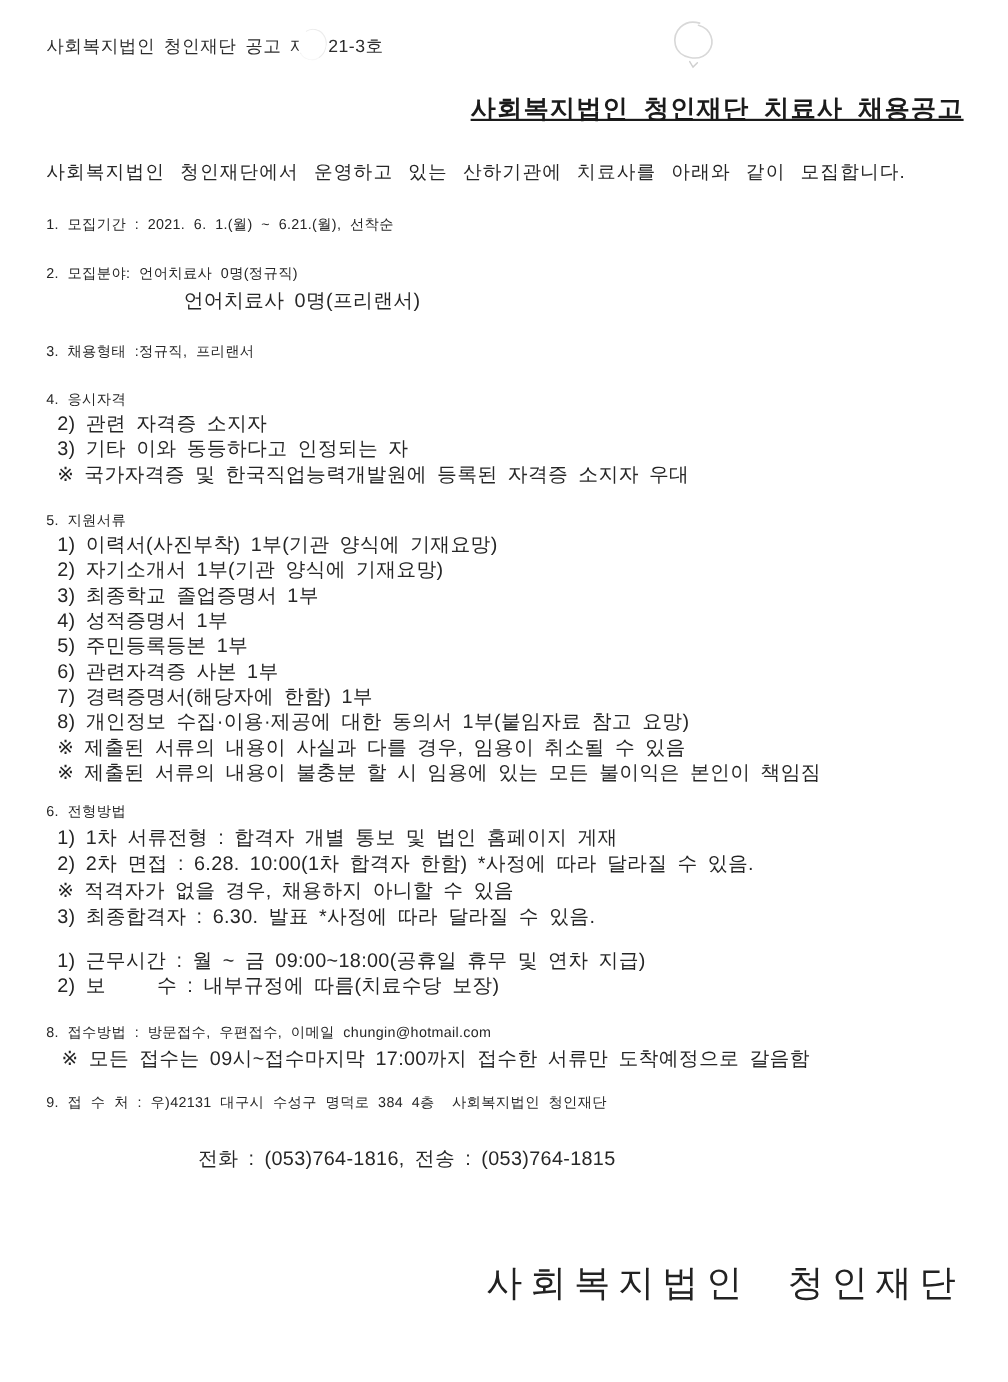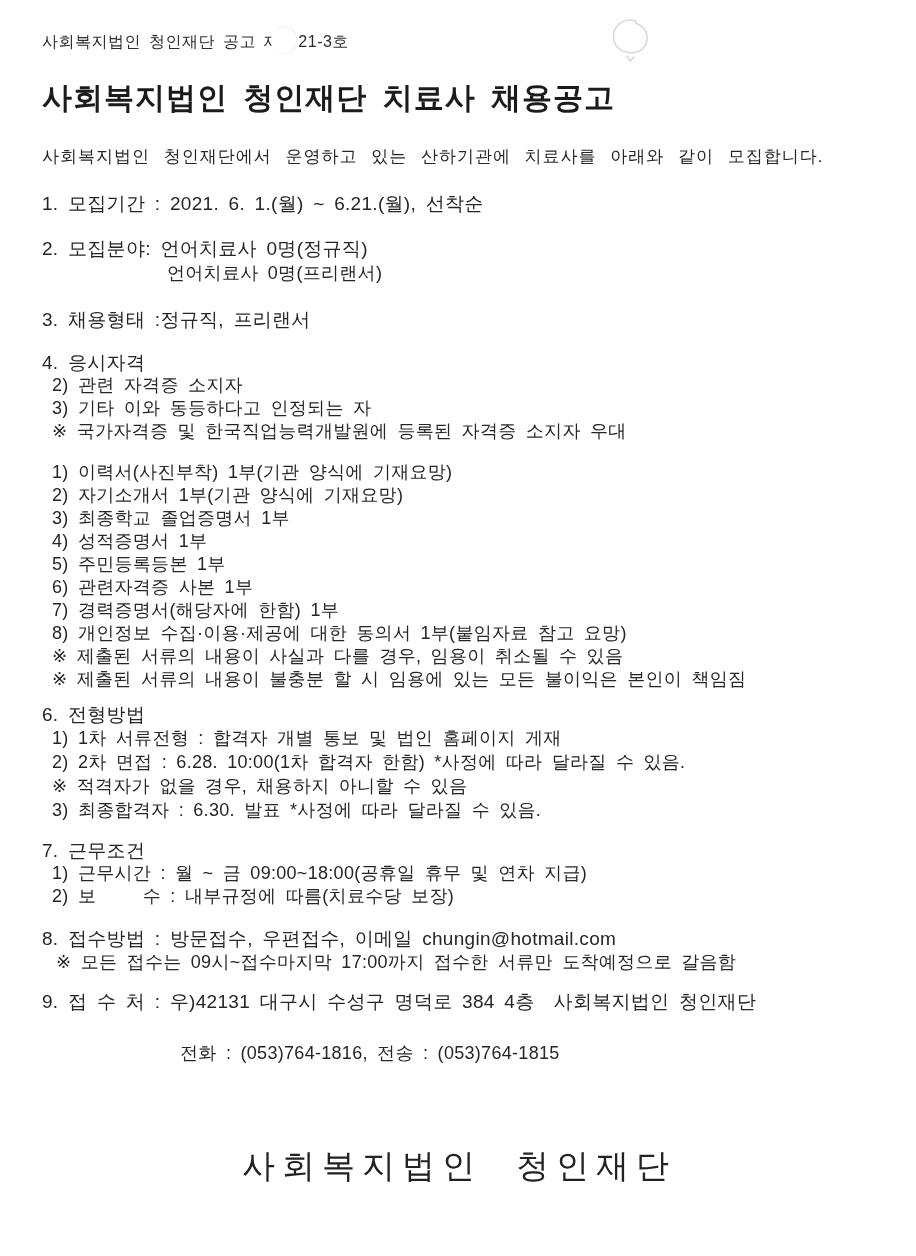--- a/index.html
+++ b/index.html
@@ -11,42 +11,42 @@
   .content { padding:26px 40px 0 42px; }
   .doc-ref { font-size:16px; line-height:22px; letter-spacing:0.5px; word-spacing:3px; white-space:pre-wrap; color:#2c2c2c; }
   .smudge {
     display:inline-block; width:24px; height:27px; margin:0 1px 0 -9px; vertical-align:-8px;
     background:#fff; border-radius:50%;
     border:1px solid #ececec; border-left-color:#ffffff; border-bottom-color:#f7f7f7;
     transform:rotate(14deg);
   }
   .pen-mark { position:absolute; left:606px; top:16px; }
   .title {
-    margin:28px 0 32px; text-align:left;
-    font-size:30px; font-weight:bold; letter-spacing:1px; word-spacing:6px;
-    color:#1b1b1b; line-height:30px;
+    margin:28px 0 32px; text-align:right;
+    font-size:23px; font-weight:bold; letter-spacing:1px; word-spacing:6px;
+    color:#1b1b1b; line-height:30px;text-decoration:underline;
   }
   .intro { margin:0 0 24px; font-size:17px; line-height:23px; letter-spacing:1px; word-spacing:8px; white-space:pre-wrap; }
   .sec { margin:0 0 22px; }
-  .sec-title { font-size:19px; line-height:23px; letter-spacing:0.3px; word-spacing:4px; white-space:pre-wrap; }
+  .sec-title { font-size:13px; line-height:23px; letter-spacing:0.3px; word-spacing:4px; white-space:pre-wrap; }
   .line { font-size:18px; line-height:23px; letter-spacing:0.3px; word-spacing:4px; white-space:pre-wrap; padding-left:10px; }
   .sec3 { margin-bottom:20px; }
   .sec4 { margin-bottom:18px; }
   .sec5 { margin-bottom:12px; }
   .sec6 { margin-bottom:17px; }
   .sec6 .line { line-height:24px; }
   .sec7 { margin-bottom:19px; }
   .sec8 { margin-bottom:15px; }
   .sec8 .line { padding-left:14px; line-height:24px; }
   .sec2 .line { padding-left:125px; line-height:26px; }
   .sec9 { margin-bottom:0; }
   .sec9 .sec-title { line-height:26px; }
   .sec9 .line { padding-left:138px; line-height:26px;margin-top:25px; }
   .footer-org {
-    margin-top:80px; text-align:center;
+    margin-top:80px; text-align:right;
     font-size:33px; letter-spacing:7px; word-spacing:18px;
     color:#222; line-height:40px;
   }
 </style>
 </head>
 <body>
 
 <div class="page">
 
   <svg class="pen-mark" width="48" height="50" viewBox="0 0 48 50">
@@ -76,20 +76,21 @@
     </section>
 
     <section class="sec sec4">
       <div class="sec-title">4. 응시자격</div>
       <div class="line">2) 관련 자격증 소지자</div>
       <div class="line">3) 기타 이와 동등하다고 인정되는 자</div>
       <div class="line">※ 국가자격증 및 한국직업능력개발원에 등록된 자격증 소지자 우대</div>
     </section>
 
     <section class="sec sec5">
+      <div class="sec-title">5. 지원서류</div>
       <div class="line">1) 이력서(사진부착) 1부(기관 양식에 기재요망)</div>
       <div class="line">2) 자기소개서 1부(기관 양식에 기재요망)</div>
       <div class="line">3) 최종학교 졸업증명서 1부</div>
       <div class="line">4) 성적증명서 1부</div>
       <div class="line">5) 주민등록등본 1부</div>
       <div class="line">6) 관련자격증 사본 1부</div>
       <div class="line">7) 경력증명서(해당자에 한함) 1부</div>
       <div class="line">8) 개인정보 수집·이용·제공에 대한 동의서 1부(붙임자료 참고 요망)</div>
       <div class="line">※ 제출된 서류의 내용이 사실과 다를 경우, 임용이 취소될 수 있음</div>
       <div class="line">※ 제출된 서류의 내용이 불충분 할 시 임용에 있는 모든 불이익은 본인이 책임짐</div>
@@ -97,21 +98,20 @@
 
     <section class="sec sec6">
       <div class="sec-title">6. 전형방법</div>
       <div class="line">1) 1차 서류전형 : 합격자 개별 통보 및 법인 홈페이지 게재</div>
       <div class="line">2) 2차 면접 : 6.28. 10:00(1차 합격자 한함) *사정에 따라 달라질 수 있음.</div>
       <div class="line">※ 적격자가 없을 경우, 채용하지 아니할 수 있음</div>
       <div class="line">3) 최종합격자 : 6.30. 발표 *사정에 따라 달라질 수 있음.</div>
     </section>
 
     <section class="sec sec7">
-      <div class="sec-title">7. 근무조건</div>
       <div class="line">1) 근무시간 : 월 ~ 금 09:00~18:00(공휴일 휴무 및 연차 지급)</div>
       <div class="line">2) 보     수 : 내부규정에 따름(치료수당 보장)</div>
     </section>
 
     <section class="sec sec8">
       <div class="sec-title">8. 접수방법 : 방문접수, 우편접수, 이메일 chungin@hotmail.com</div>
       <div class="line">※ 모든 접수는 09시~접수마지막 17:00까지 접수한 서류만 도착예정으로 갈음함</div>
     </section>
 
     <section class="sec sec9">

